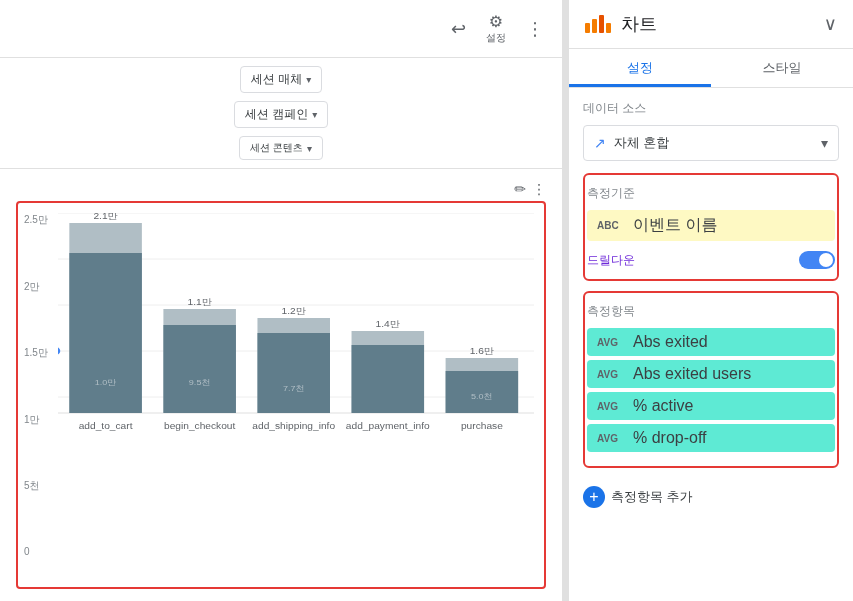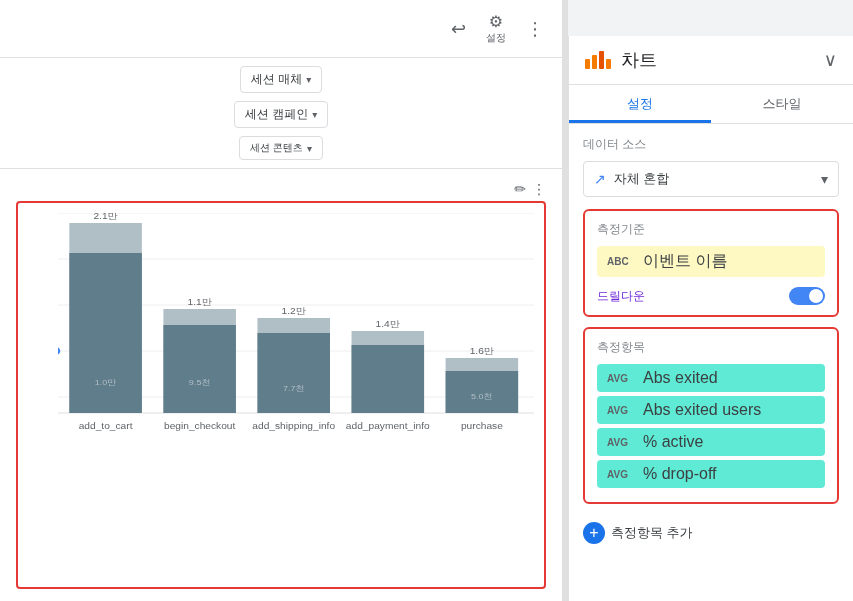--- a/index.html
+++ b/index.html
@@ -108,21 +108,20 @@
     }
 
     
     .right-panel {
       width: 285px;
       background: #fff;
       display: flex;
       flex-direction: column;
       border-left: 1px solid #e0e0e0;
       overflow-y: auto;
-      margin-top: 36px;
     }
 
     .right-header {
       display: flex;
       align-items: center;
       justify-content: space-between;
       padding: 12px 16px;
       border-bottom: 1px solid #e0e0e0;
     }
 
@@ -205,21 +204,21 @@
       gap: 8px;
     }
 
     .data-source-icon { font-size: 14px; color: #4285f4; }
     .data-source-name { font-size: 13px; color: #3c4043; flex: 1; }
     .data-source-arrow { font-size: 14px; color: #5f6368; cursor: pointer; }
 
     .outlined-section {
       border: 2px solid #e53935;
       border-radius: 6px;
-      padding: 10px 12px;
+      padding: 10px 2px;
       margin: 0 14px 10px 14px;
     }
 
     .section-title {
       font-size: 12px;
       color: #80868b;
       margin-bottom: 8px;
     }
 
     .metric-chip {
@@ -340,20 +339,28 @@
   </div>
 
   <div class="chart-area">
     <div class="chart-toolbar">
       <span class="chart-toolbar-icon">✏</span>
       <span class="chart-toolbar-icon">⋮</span>
     </div>
 
     <div class="chart-container">
 
+      <div class="y-axis-labels">
+        <span>2.5만</span>
+        <span>2만</span>
+        <span>1.5만</span>
+        <span>1만</span>
+        <span>5천</span>
+        <span>0</span>
+      </div>
 
       <svg width="100%" height="230" viewBox="0 0 420 230" preserveAspectRatio="none" style="display:block;">
 
         <line x1="0" y1="0" x2="420" y2="0" stroke="#e0e0e0" stroke-width="0.5"></line>
         <line x1="0" y1="46" x2="420" y2="46" stroke="#e0e0e0" stroke-width="0.5"></line>
         <line x1="0" y1="92" x2="420" y2="92" stroke="#e0e0e0" stroke-width="0.5"></line>
         <line x1="0" y1="138" x2="420" y2="138" stroke="#e0e0e0" stroke-width="0.5"></line>
         <line x1="0" y1="184" x2="420" y2="184" stroke="#e0e0e0" stroke-width="0.5"></line>
         <line x1="0" y1="200" x2="420" y2="200" stroke="#e0e0e0" stroke-width="1"></line>
 

